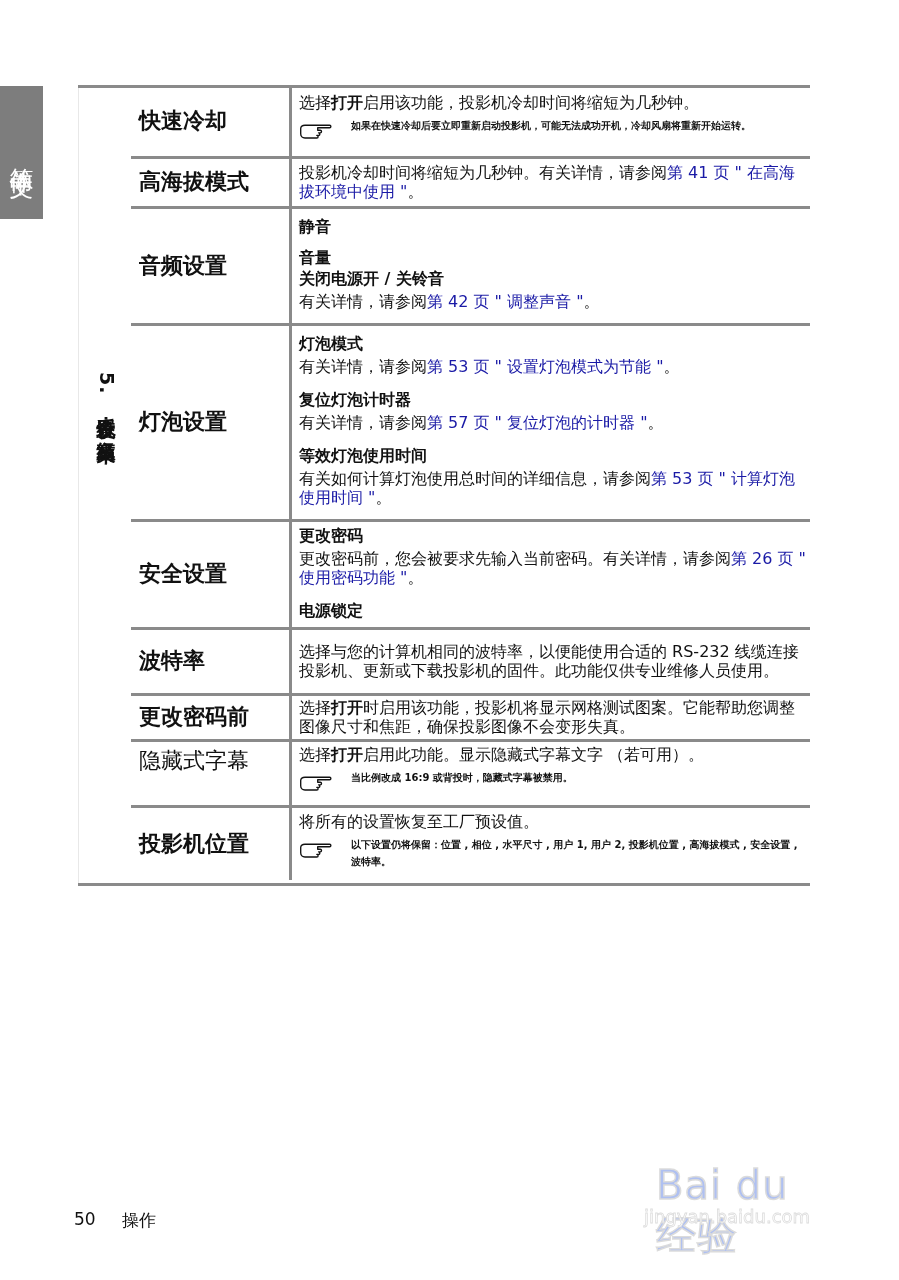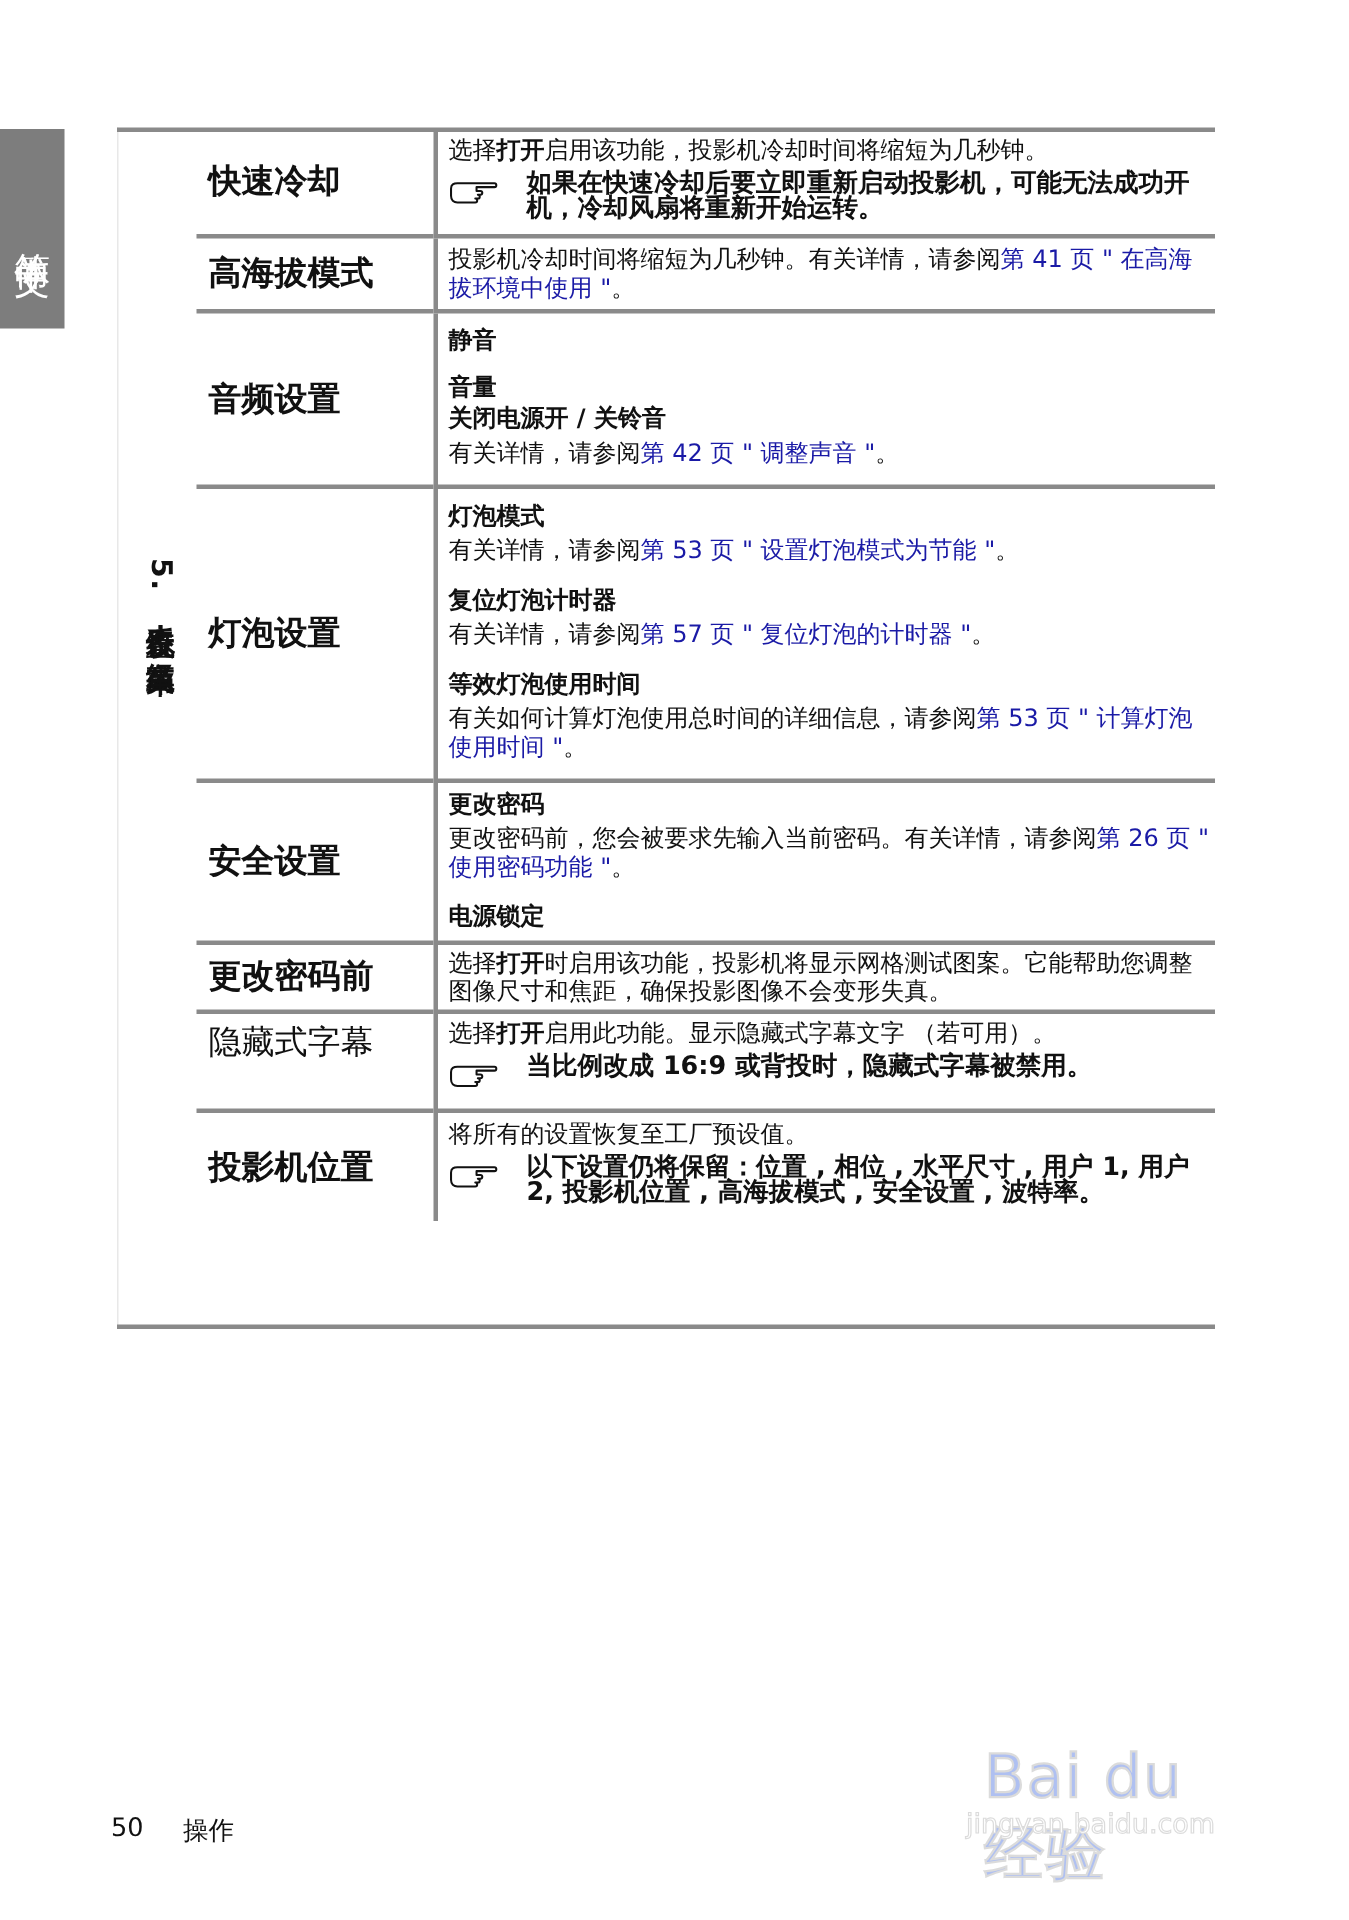--- a/index.html
+++ b/index.html
@@ -28,21 +28,21 @@
   td.label.light { font-weight: normal; vertical-align: top; padding-top: 4px !important; }
   td.desc { padding: 2px 4px 3px 7px !important; font-size: 16px; line-height: 19px; }
 
   .sub { font-weight: bold; font-size: 16px; margin: 2px 0 4px 0; }
   .txt { margin: 0 0 5px 0; }
   .link { color: #1a1aa6; }
   b.kw { font-weight: bold; }
 
   .note { display: flex; align-items: flex-start; margin: 4px 0 4px 0; }
   .note .hand { width: 52px; flex: 0 0 52px; padding-top: 6px; }
-  .note .ntext { font-size: 17px; font-weight: bold; line-height: 17px; }
+  .note .ntext { font-size: 10px; font-weight: bold; line-height: 17px; }
 
   .footer-num { position: absolute; left: 74px; top: 1209px; font-size: 17px; }
   .footer-sec { position: absolute; left: 122px; top: 1209px; font-size: 17px; }
 
   .watermark { position: absolute; left: 640px; top: 1150px; width: 200px; height: 90px; opacity: 0.35; }
   .watermark .wm-main { position: absolute; left: 0; top: 12px; font-size: 40px; font-weight: normal; color: #1d4ed8;
                         -webkit-text-stroke: 1.5px #9a9a9a; letter-spacing: 1px; margin-left: 16px; }
   .watermark .wm-sub { position: absolute; left: 4px; top: 56px; font-size: 18px; color: #fff;
                        -webkit-text-stroke: 0.8px #9a9a9a; }
 </style>
@@ -127,20 +127,24 @@
     <td class="label">安全设置</td>
     <td class="desc">
       <div class="sub">更改密码</div>
       <div class="txt" style="margin-bottom:14px">
         <span>更改密码前，您会被要求先输入当前密码。有关详情，请参阅</span><span class="link">第 26 页 " 使用密码功能 "</span><span>。</span>
       </div>
       <div class="sub">电源锁定</div>
     </td>
   </tr>
 
+  <tr style="height:66px">
+    <td class="label">波特率</td>
+    <td class="desc">选择与您的计算机相同的波特率，以便能使用合适的 RS-232 线缆连接投影机、更新或下载投影机的固件。此功能仅供专业维修人员使用。</td>
+  </tr>
 
   <tr style="height:45px">
     <td class="label">更改密码前</td>
     <td class="desc">
       <span>选择</span><b class="kw">打开</b><span>时启用该功能，投影机将显示网格测试图案。它能帮助您调整图像尺寸和焦距，确保投影图像不会变形失真。</span>
     </td>
   </tr>
 
   <tr style="height:66px">
     <td class="label light">隐藏式字幕</td>

